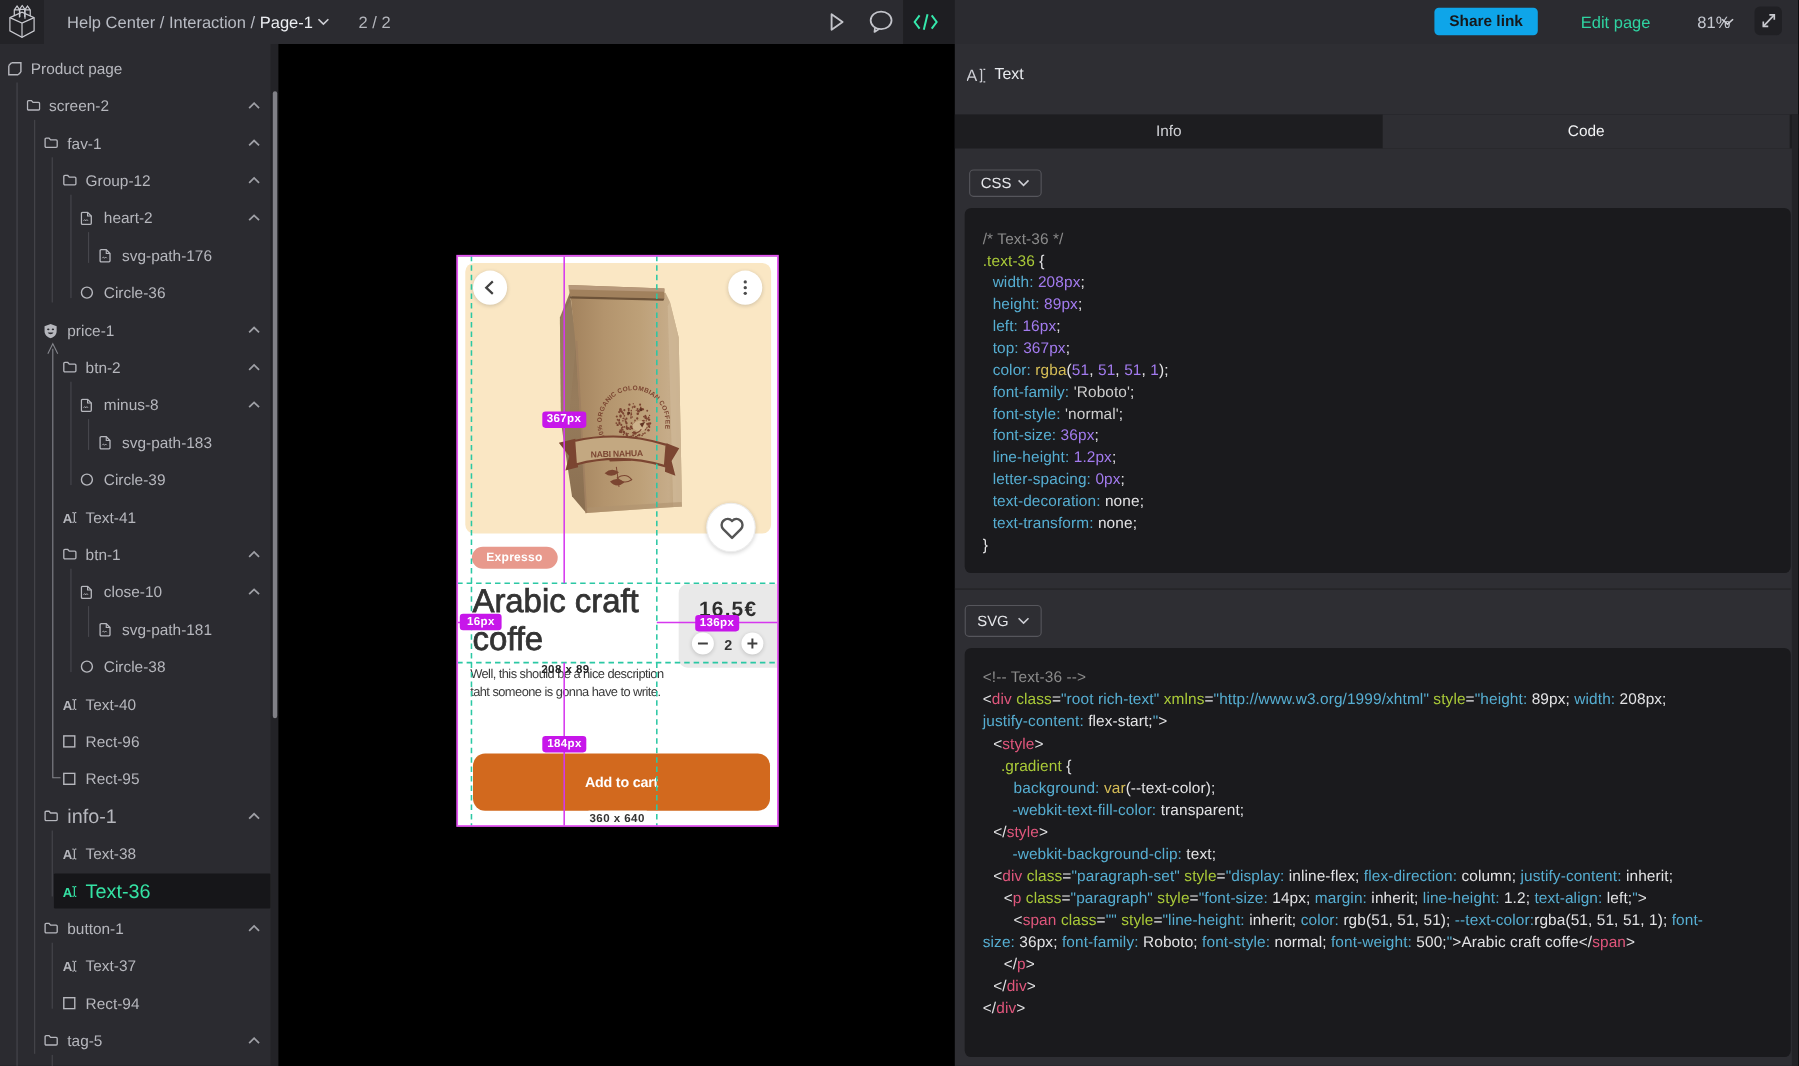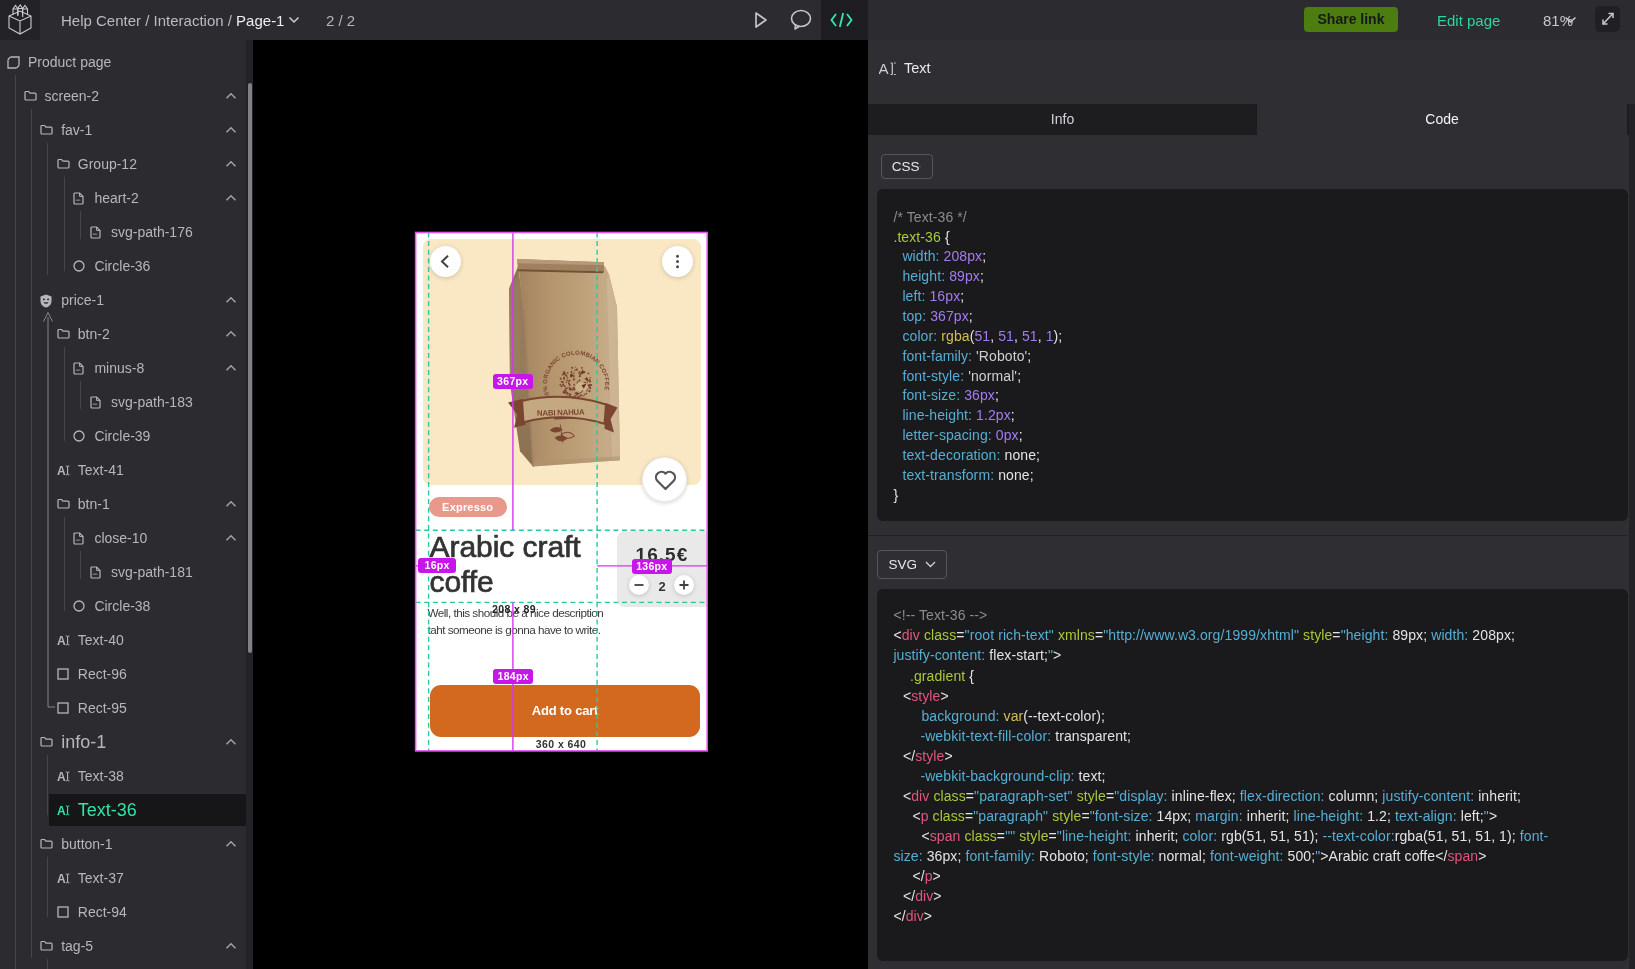--- a/index.html
+++ b/index.html
@@ -288,21 +288,21 @@
 <svg style="position:absolute;left:790px;top:9px" width="22" height="21" viewBox="0 0 22 21" fill="none" stroke="#c3c4ca" stroke-width="1.6">
         <ellipse cx="11" cy="9.5" rx="9.5" ry="8"></ellipse>
         <path d="M5.5 16 L5 20 L9.5 17.2" stroke-linejoin="round"></path>
       </svg>
 <div style="position:absolute;left:821px;top:0;width:47px;height:40px;background:#1e1e22"></div>
 <svg style="position:absolute;left:830px;top:12px" width="23" height="16" viewBox="0 0 23 16" fill="none" stroke="#35e8ac" stroke-width="1.8">
         <path d="M6 2 L1.5 8 L6 14"></path>
         <path d="M17 2 L21.5 8 L17 14"></path>
         <path d="M13.2 1 L9.8 15"></path>
       </svg>
-<div style="position:absolute;left:1304px;top:7px;width:94px;height:25px;background:#4d7c0f;border-radius:4px;text-align:center;line-height:25px;font-size:14px;font-weight:bold;color:#16181b">Share link</div>
+<div style="position:absolute;left:1304px;top:7px;width:94px;height:25px;background:#0ea5e9;border-radius:4px;text-align:center;line-height:25px;font-size:14px;font-weight:bold;color:#16181b">Share link</div>
 <div style="position:absolute;left:1437px;top:12px;font-size:15px;color:#2fd4a2">Edit page</div>
 <div style="position:absolute;left:1543px;top:12px;font-size:15px;color:#c6c9d1">81%</div>
 <svg style="position:absolute;left:1564px;top:16px" width="13" height="8" viewBox="0 0 13 8" fill="none" stroke="#cdced4" stroke-width="1.5">
         <path d="M1.5 1.5 L6.5 6 L11.5 1.5"></path>
       </svg>
 <div style="position:absolute;left:1595px;top:6px;width:25px;height:26px;background:#202024;border-radius:5px"></div>
 <svg style="position:absolute;left:1600px;top:10px" width="16" height="17" viewBox="0 0 16 17" fill="none" stroke="#c8c9cf" stroke-width="1.5">
         <path d="M3 14 L13 3.5"></path>
         <path d="M8.5 3.5 H13 V8"></path>
         <path d="M3 9.5 V14 H7.5"></path>
@@ -498,21 +498,21 @@
 <div style="position:absolute;left:11px;top:20px;width:20px;height:17px">
 <svg width="18" height="17" viewBox="0 0 18 17" fill="none">
           <text x="-0.5" y="14" font-family="Liberation Sans" font-size="15" fill="#cdced4">A</text>
           <path d="M11.6 3 h1.7 m1.7 0 H16.7 M13.3 3 V14.5 M11.6 14.5 h1.7 m1.7 0 H16.7" stroke="#cdced4" stroke-width="1.2"></path>
         </svg></div>
 <div style="position:absolute;left:36px;top:20px;font-size:14.5px;color:#e8eaee">Text</div>
 <div style="position:absolute;left:0;top:64px;width:767px;height:31px;background:#1d1d20"></div>
 <div style="position:absolute;left:389.4px;top:64px;width:369.3px;height:31px;background:#2e2e33"></div>
 <div style="position:absolute;left:0;top:64px;width:389px;height:31px;text-align:center;line-height:31px;font-size:14px;color:#d2d3d7">Info</div>
 <div style="position:absolute;left:389.4px;top:64px;width:369.3px;height:31px;text-align:center;line-height:31px;font-size:14px;color:#f2f3f5">Code</div>
-<div class="dd" style="left:12.7px;top:113.9px;width:52px;height:25px">
+<div class="dd" style="left:12.7px;top:113.9px;width:66px;height:25px">
         <span>CSS</span>
         <svg width="11" height="7" viewBox="0 0 11 7" fill="none" stroke="#cdced4" stroke-width="1.4">
           <path d="M1 1 L5.5 5.5 L10 1"></path>
         </svg>
       </div>
 <div class="code" style="left:9.4px;top:148.8px;width:751px;height:332.6px;padding:19px 16px">
         <div style="padding-left:0px"><span class="c">/* Text-36 */</span></div>
         <div style="padding-left:0px"><span class="s">.text-36</span> {</div>
         <div style="padding-left:9px"><span class="p">width:</span> <span class="v">208px</span>;</div>
         <div style="padding-left:9px"><span class="p">height:</span> <span class="v">89px</span>;</div>
@@ -532,22 +532,22 @@
 <div class="dd" style="left:9.4px;top:510.2px;width:70px;height:29px">
         <span>SVG</span>
         <svg width="11" height="7" viewBox="0 0 11 7" fill="none" stroke="#cdced4" stroke-width="1.4">
           <path d="M1 1 L5.5 5.5 L10 1"></path>
         </svg>
       </div>
 <div class="code" style="left:9.4px;top:549.4px;width:751px;height:372px;padding:16px 16px;line-height:20.05px">
         <div style="padding-left:0px"><span class="c">&lt;!-- Text-36 --&gt;</span></div>
         <div style="padding-left:0px">&lt;<span class="t">div</span> <span class="a">class</span>=<span class="p">"root rich-text"</span> <span class="a">xmlns</span>=<span class="p">"http://www.w3.org/1999/xhtml"</span> <span class="a">style</span>=<span class="p">"height:</span> 89px; <span class="p">width:</span> 208px;</div>
         <div style="padding-left:0px"><span class="p">justify-content:</span> flex-start;<span class="p">"</span>&gt;</div>
+        <div style="padding-left:9.5px">&lt;<span class="t">style</span>&gt;</div>
         <div style="padding-left:16.5px"><span class="s">.gradient</span> {</div>
-        <div style="padding-left:9.5px">&lt;<span class="t">style</span>&gt;</div>
         <div style="padding-left:28px"><span class="p">background:</span> <span class="y">var</span>(--text-color);</div>
         <div style="padding-left:27px"><span class="p">-webkit-text-fill-color:</span> transparent;</div>
         <div style="padding-left:9.5px">&lt;/<span class="t">style</span>&gt;</div>
         <div style="padding-left:27px"><span class="p">-webkit-background-clip:</span> text;</div>
         <div style="padding-left:9.5px">&lt;<span class="t">div</span> <span class="a">class</span>=<span class="p">"paragraph-set"</span> <span class="a">style</span>=<span class="p">"display:</span> inline-flex; <span class="p">flex-direction:</span> column; <span class="p">justify-content:</span> inherit;</div>
         <div style="padding-left:19px">&lt;<span class="t">p</span> <span class="a">class</span>=<span class="p">"paragraph"</span> <span class="a">style</span>=<span class="p">"font-size:</span> 14px; <span class="p">margin:</span> inherit; <span class="p">line-height:</span> 1.2; <span class="p">text-align:</span> left;<span class="p">"</span>&gt;</div>
         <div style="padding-left:28px">&lt;<span class="t">span</span> <span class="a">class</span>=<span class="p">""</span> <span class="a">style</span>=<span class="p">"line-height:</span> inherit; <span class="p">color:</span> rgb(51, 51, 51); <span class="p">--text-color:</span>rgba(51, 51, 51, 1); <span class="p">font-</span></div>
         <div style="padding-left:0px"><span class="p">size:</span> 36px; <span class="p">font-family:</span> Roboto; <span class="p">font-style:</span> normal; <span class="p">font-weight:</span> 500;<span class="p">"</span>&gt;Arabic craft coffe&lt;/<span class="t">span</span>&gt;</div>
         <div style="padding-left:19px">&lt;/<span class="t">p</span>&gt;</div>
         <div style="padding-left:9.5px">&lt;/<span class="t">div</span>&gt;</div>

